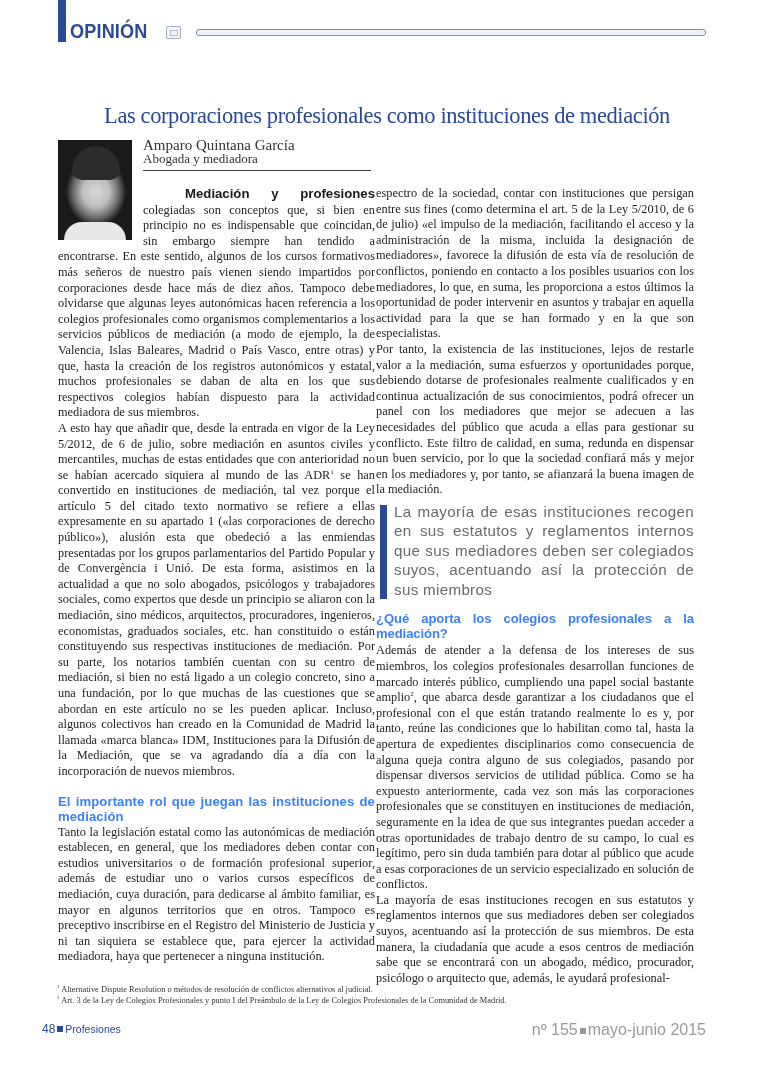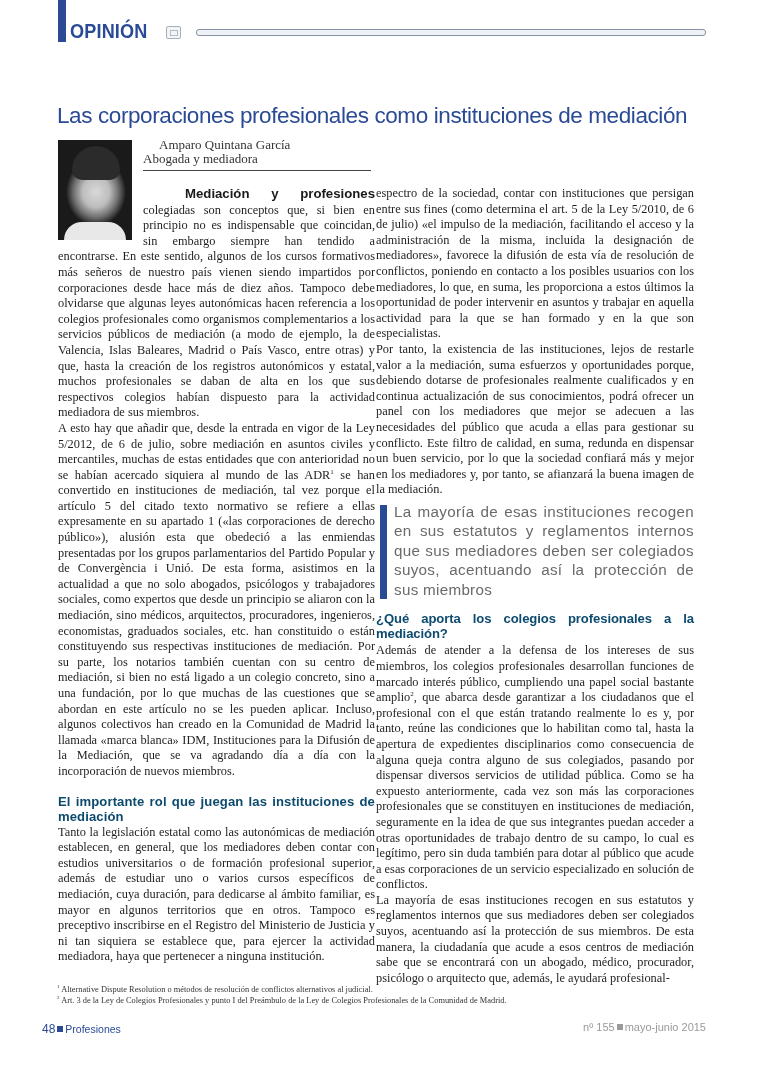--- a/index.html
+++ b/index.html
@@ -5,54 +5,54 @@
   html, body { margin: 0; padding: 0; background: #ffffff; }
   body { width: 763px; height: 1080px; position: relative; overflow: hidden; font-family: "Liberation Serif", serif; color: #1a1a1a; }
 
   .header { position: absolute; left: 0; top: 0; width: 614px; height: 50px; }
   .header .bar { position: absolute; left: 58px; top: 0; width: 8px; height: 42px; background: #2a4a96; }
   .header .section { position: absolute; left: 70px; top: 19px; font-family: "Liberation Sans", sans-serif; font-weight: bold; font-size: 21px; color: #2a4a96; letter-spacing: 0.2px; transform: scaleX(0.86); transform-origin: left center; }
   .header .doc-icon { position: absolute; left: 166px; top: 26px; width: 13px; height: 11px; border: 1px solid #a8b0bc; border-radius: 2px; background: #f3f4f6; }
   .header .doc-icon::before { content: ""; position: absolute; left: 3px; top: 3px; width: 6px; height: 4px; border: 1px solid #b6bcc6; }
   .header .rule { position: absolute; left: 135px; left: 196px; top: 29px; width: 508px; height: 5px; border: 1px solid #8592a6; border-radius: 3px; background: #eef1f5; }
 
-  .title { position: absolute; left: 57px; top: 103px; width: 660px; font-family: Liberation Sans, sans-serif; font-size: 22.5px; color: #2a4a96; letter-spacing: -0.4px; white-space: nowrap; }
+  .title { position: absolute; left: 57px; top: 103px; width: 660px; font-family: Liberation Serif, serif; font-size: 22.5px; color: #2a4a96; letter-spacing: -0.4px; white-space: nowrap; text-align: center; }
 
   .photo { position: absolute; left: 58px; top: 140px; width: 74px; height: 100px; background: radial-gradient(ellipse 30px 34px at 38px 52px, #d9d9d9 0%, #bdbdbd 45%, #6e6e6e 75%, #1a1a1a 100%), #222; filter: grayscale(1); }
   .photo::before { content: ""; position: absolute; left: 14px; top: 6px; width: 48px; height: 34px; border-radius: 24px 24px 10px 10px; background: #2b2b2b; }
   .photo::after { content: ""; position: absolute; left: 6px; top: 82px; width: 62px; height: 18px; border-radius: 30px 30px 0 0; background: #e8e8e8; }
 
   .author { position: absolute; left: 143px; top: 138px; width: 228px; font-size: 13px; line-height: 14px; color: #333; }
-  .author .name { font-size: 13px; margin-left: 16px; }
+  .author .name { font-size: 15px; }
   .author .role { font-size: 13px; }
   .author .underline { margin-top: 4px; height: 1px; background: #444; width: 228px; }
 
   .col { position: absolute; font-size: 12.35px; line-height: 15.6px; text-align: justify; color: #1e1e1e; }
   .col p { margin: 0; }
   .col-left { left: 58px; top: 186px; width: 317px; }
   .col-right { left: 376px; top: 186px; width: 318px; }
   .lead { font-family: "Liberation Sans", sans-serif; font-weight: bold; font-size: 13.2px; color: #1a1a1a; padding-left: 42px; }
   .float-space { float: left; width: 85px; height: 62px; }
 
-  .h2 { font-family: "Liberation Sans", sans-serif; font-weight: bold; font-size: 13.1px; line-height: 15px; color: #0c4a6e; margin: 14px 0 1px 0; text-align: justify; letter-spacing: 0.1px; }
+  .h2 { font-family: "Liberation Sans", sans-serif; font-weight: bold; font-size: 13.1px; line-height: 15px; color: #3b82f6; margin: 14px 0 1px 0; text-align: justify; letter-spacing: 0.1px; }
   .h2.right { margin: 12px 0 2px 0; letter-spacing: -0.1px; }
 
   .pull { position: relative; margin: 4px 0 0 0; padding-left: 18px; font-family: "Liberation Sans", sans-serif; font-size: 15.2px; line-height: 19.5px; color: #6a6a6a; text-align: justify; letter-spacing: 0.3px; }
   .pull .pbar { position: absolute; left: 4px; top: 3px; width: 7px; height: 94px; background: #2a4a96; }
 
   sup { font-size: 7px; line-height: 0; }
 
   .footnotes { position: absolute; left: 57px; top: 984px; width: 660px; font-size: 8.4px; line-height: 11px; color: #333; }
   .footnotes sup { font-size: 5px; }
 
   .folio-left { position: absolute; left: 42px; top: 1022px; font-family: "Liberation Sans", sans-serif; font-size: 10.5px; color: #2a4a96; }
   .folio-left .num { font-size: 12px; font-weight: normal; }
   .folio-left .sq { display: inline-block; width: 6px; height: 6px; background: #2a4a96; margin: 0 2px 1px 2px; }
   .folio-left .mag { font-size: 10.5px; }
-  .folio-right { position: absolute; right: 57px; top: 1021px; font-family: "Liberation Sans", sans-serif; font-size: 11px; color: #9a9a9a; }
+  .folio-right { position: absolute; right: 57px; top: 1021px; font-family: "Liberation Sans", sans-serif; font-size: 16px; color: #9a9a9a; }
   .folio-right .sq { display: inline-block; width: 6px; height: 6px; background: #9a9a9a; margin: 0 2px 1px 2px; }
 </style>
 </head>
 <body>
 
 <div class="header">
   <div class="bar"></div>
   <div class="section">OPINIÓN</div>
   <div class="doc-icon"></div>
   <div class="rule"></div>

